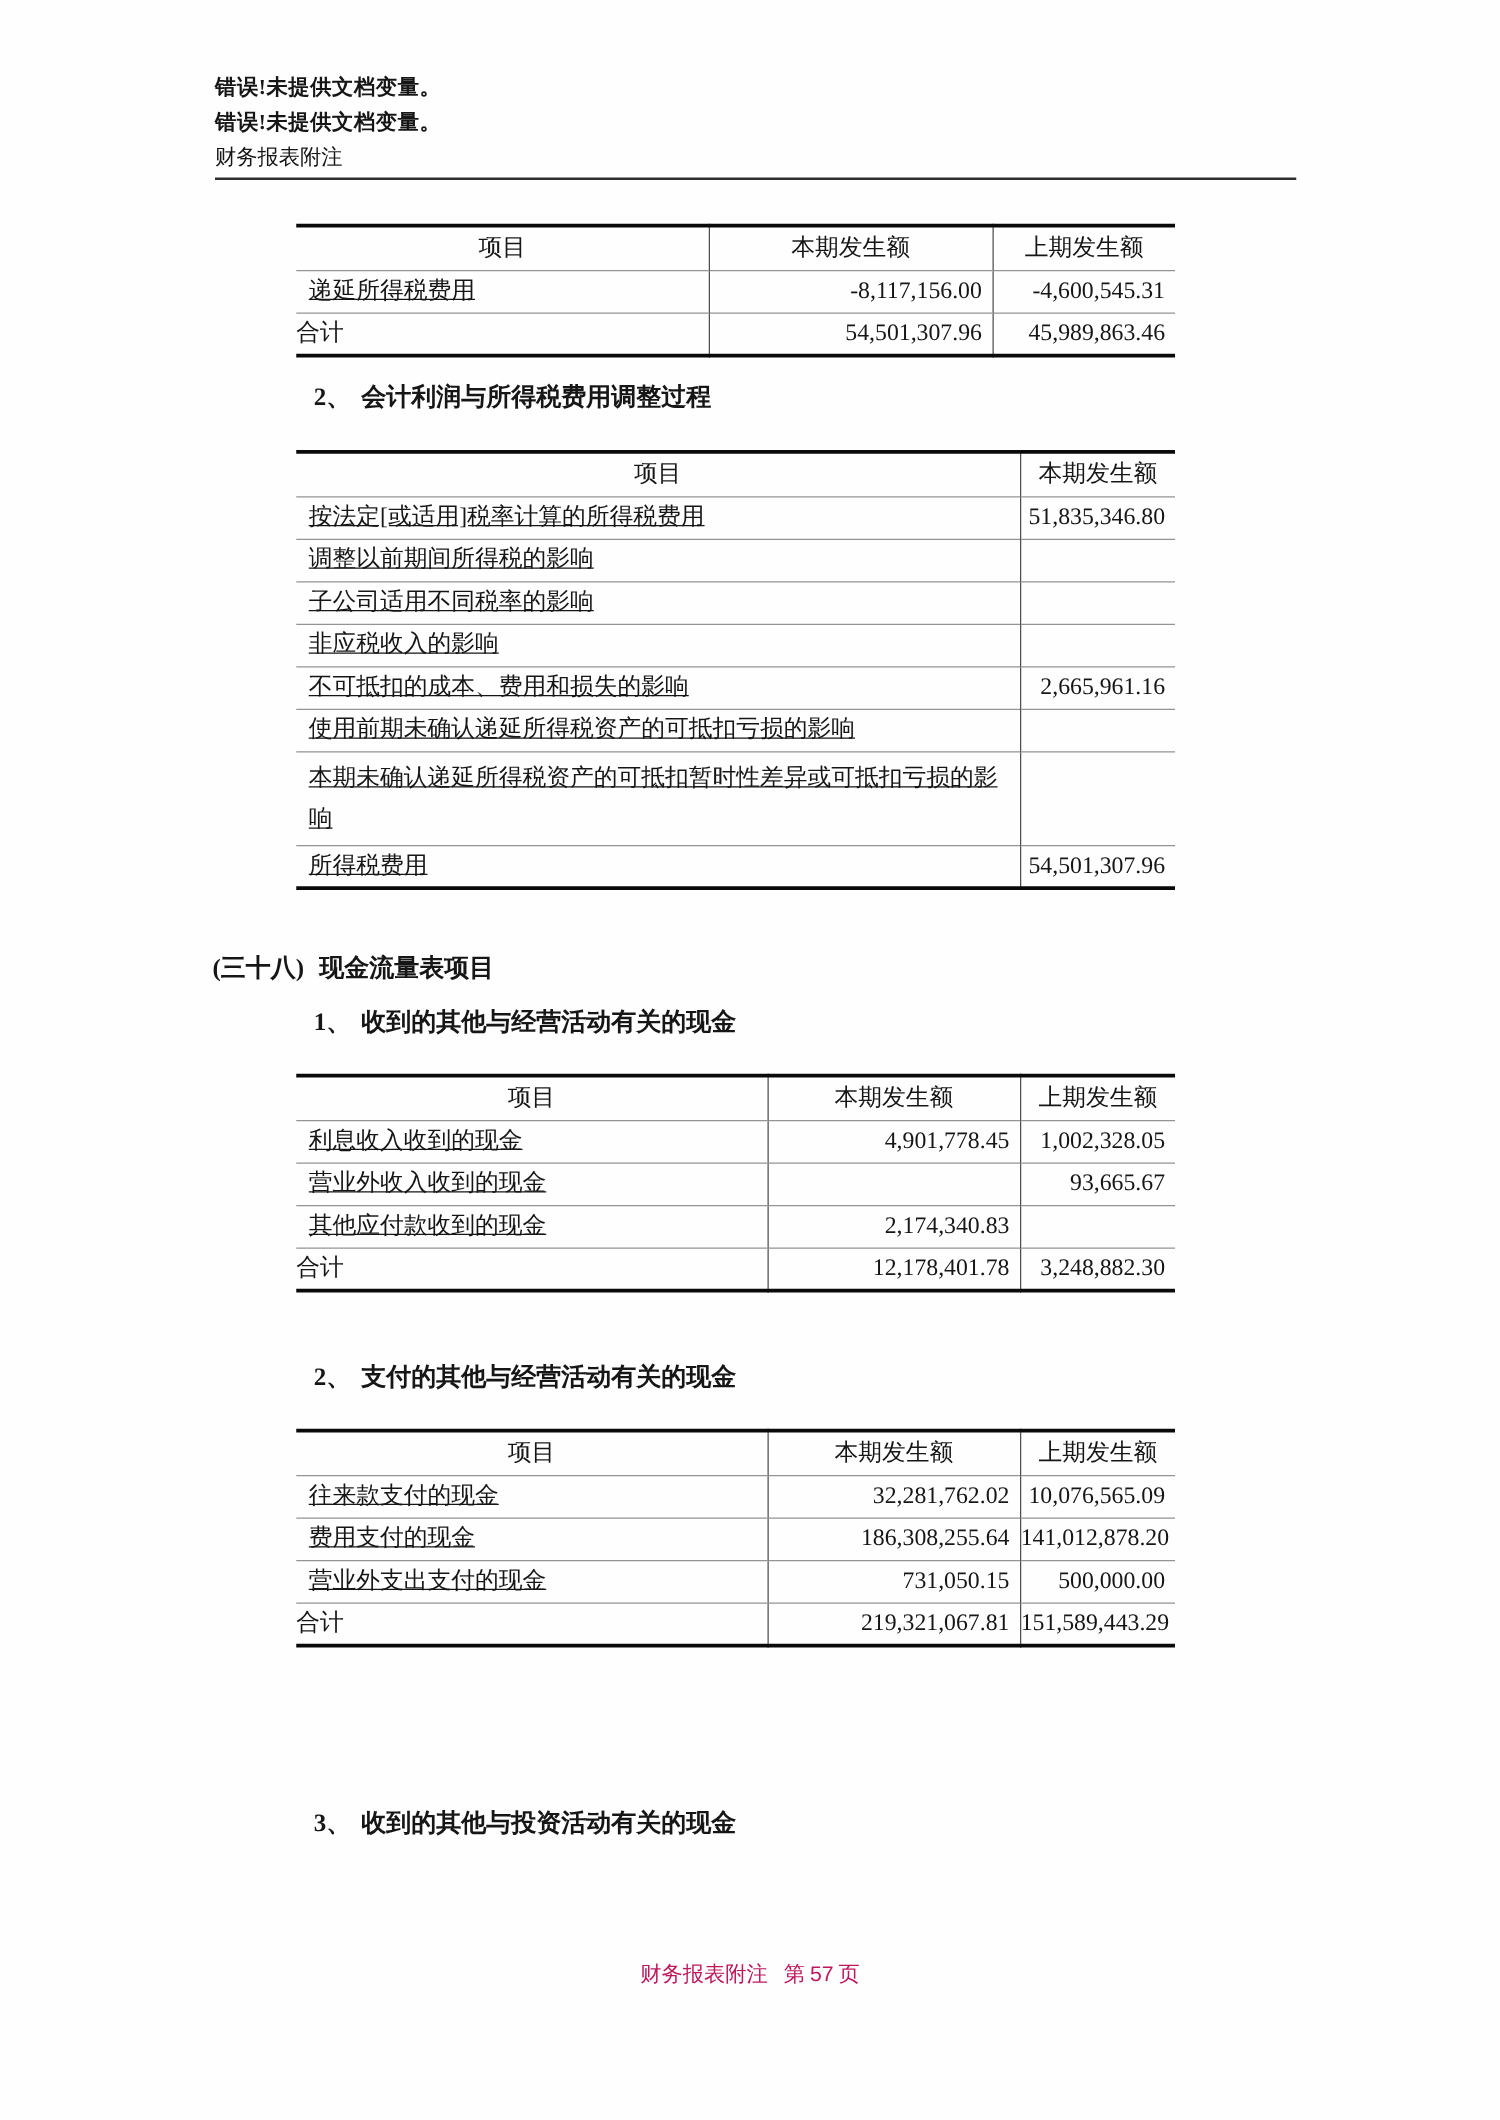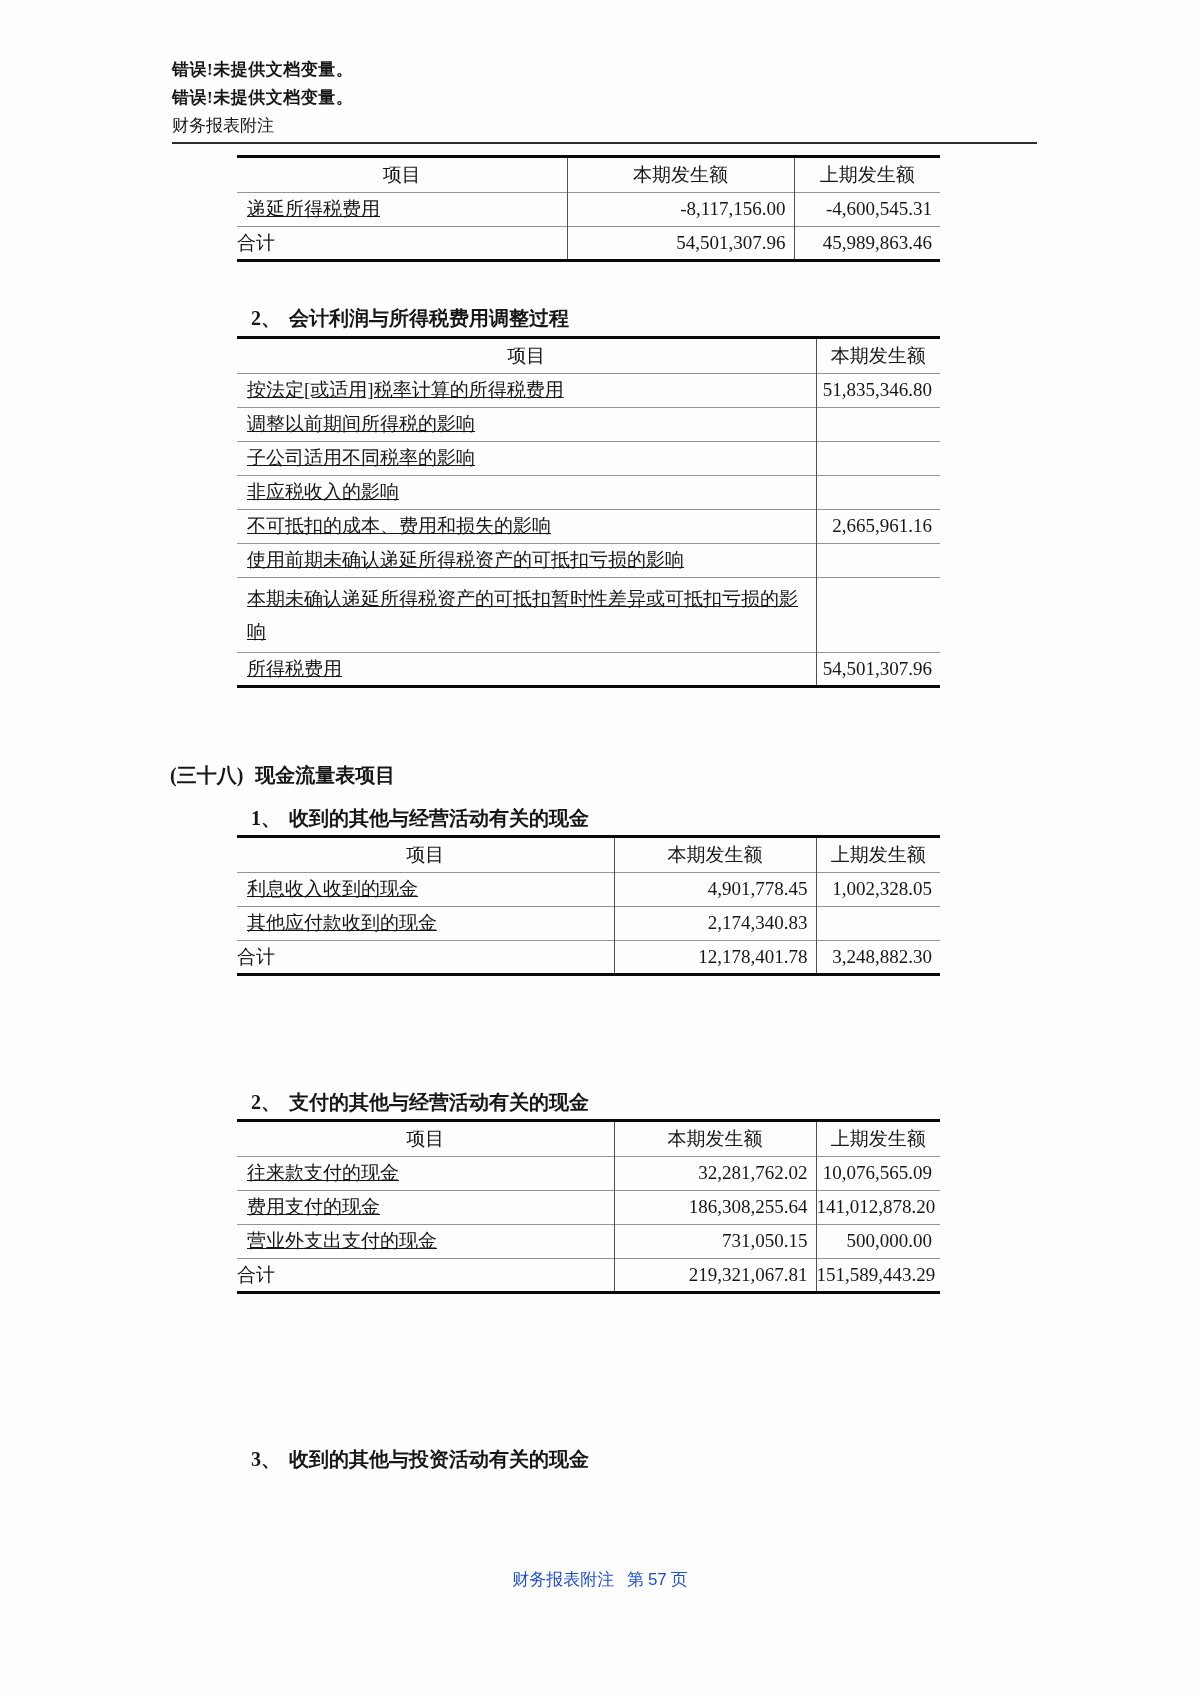--- a/index.html
+++ b/index.html
@@ -17,34 +17,34 @@
   .doc-header .sub { font-size:17px; line-height:27px; }
   .header-rule { border-bottom:2px solid #2e2e2e; margin-top:3px; width:865px; }
 
   
   .sec-heading { display:flex; align-items:flex-end; font-weight:bold; font-size:20px; line-height:30px; }
   .sec-heading .num { min-width:52px; }
   .sec-heading .num-wide { margin-right:12px; }
 
   
   .fin-table { border-collapse:collapse; table-layout:fixed; width:703px; font-size:19px; }
-  .fin-table { border-top:3px solid #0a0a0a; border-bottom:3px solid #0a0a0a; }
+  .fin-table { border-top:3px solid #0a0a0a; border-bottom:3px solid #0a0a0a;margin-top:24px; }
   .fin-table td { vertical-align:middle; line-height:1.4; overflow:hidden; }
   .fin-table td + td { border-left:1px solid #4f4f4f; }
   .fin-table tr { border-bottom:1px solid #949494; }
   .fin-table tr:last-child { border-bottom:none; }
   .thead td { height:36px; text-align:center; }
   .row td  { height:34px; }
   .row-tall td { height:75px; line-height:33px; }
   .item { text-align:left; padding-left:10px;text-decoration:underline; }
   .num  { text-align:right; padding-right:8px; }
   .ctr  { text-align:left; }
 
   
-  .page-footer { left:0; top:1568px; width:1200px; text-align:center; font-size:17px; color:#1d4ed8; }
+  .page-footer { left:0; top:1568px; width:1200px; text-align:center; font-size:17px; color:#be185d; }
   .page-footer .pg-num { font-family:"Liberation Sans","DejaVu Sans",sans-serif; padding:0 4px; }
 </style>
 </head>
 <body>
 
 <div class="page">
 
   <div class="abs doc-header">
     <div class="hl">错误!未提供文档变量。</div>
     <div class="hl">错误!未提供文档变量。</div>
@@ -148,20 +148,25 @@
         <td>项目</td>
         <td>本期发生额</td>
         <td>上期发生额</td>
       </tr>
       <tr class="row">
         <td class="item">利息收入收到的现金</td>
         <td class="num">4,901,778.45</td>
         <td class="num">1,002,328.05</td>
       </tr>
       <tr class="row">
+        <td class="item">营业外收入收到的现金</td>
+        <td class="num"></td>
+        <td class="num">93,665.67</td>
+      </tr>
+      <tr class="row">
         <td class="item">其他应付款收到的现金</td>
         <td class="num">2,174,340.83</td>
         <td class="num"></td>
       </tr>
       <tr class="row">
         <td class="ctr">合计</td>
         <td class="num">12,178,401.78</td>
         <td class="num">3,248,882.30</td>
       </tr>
     </tbody>

